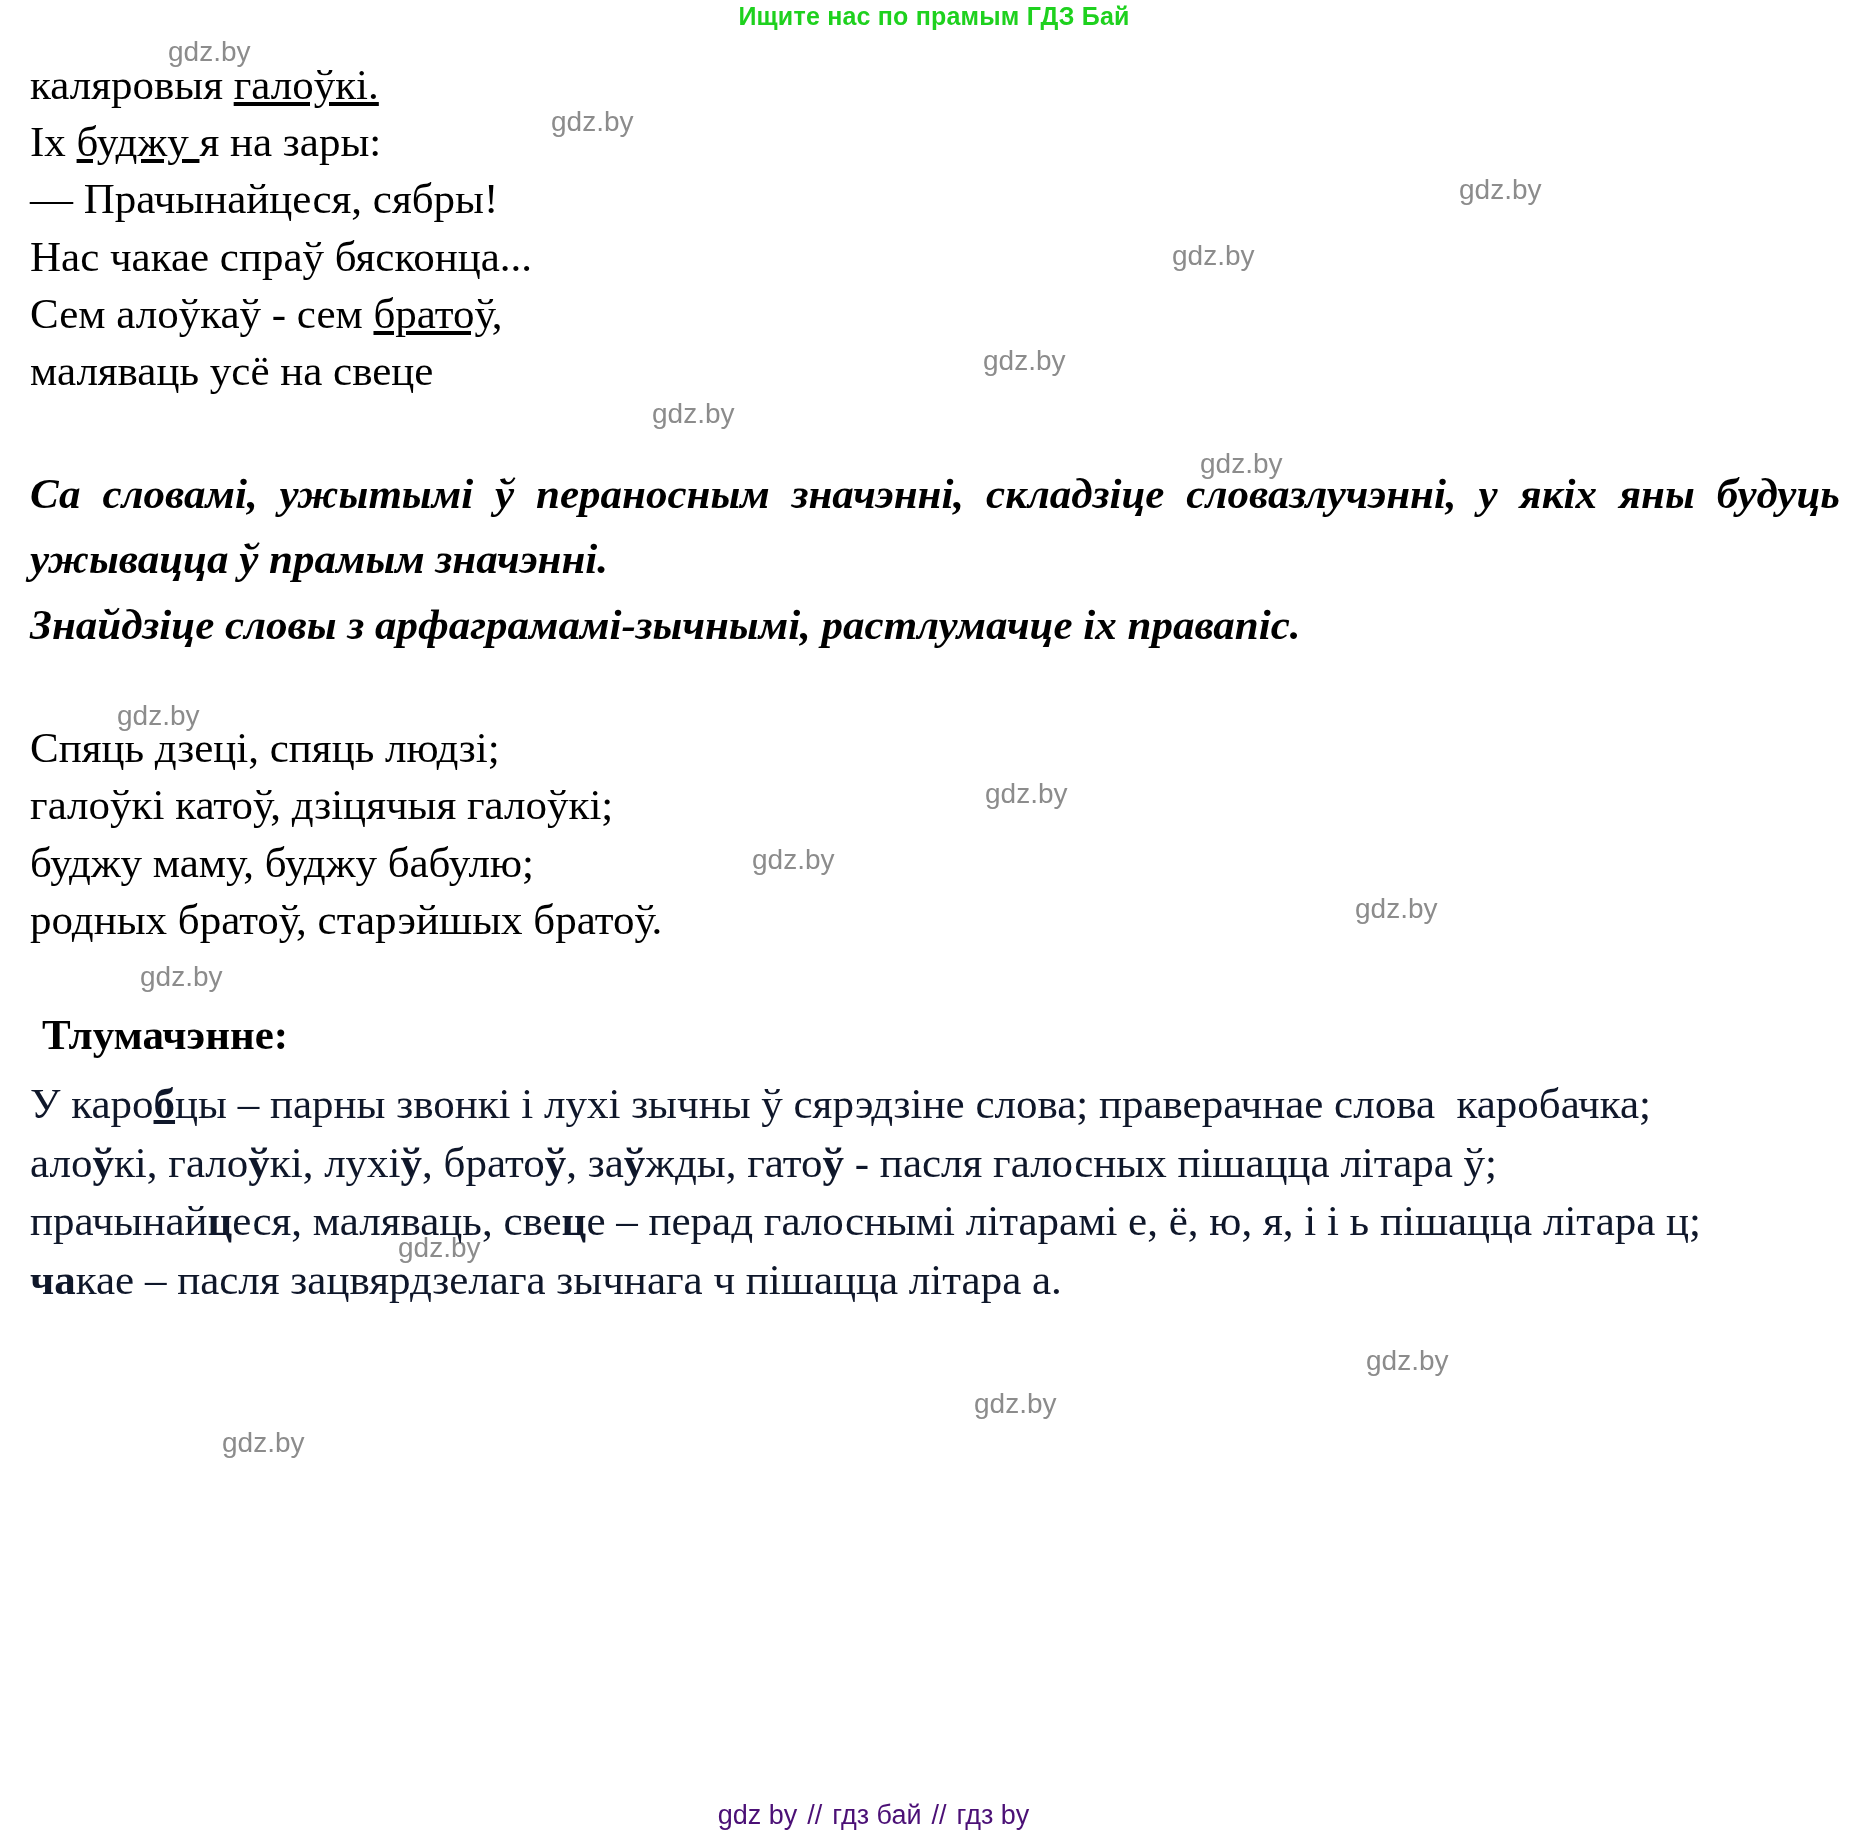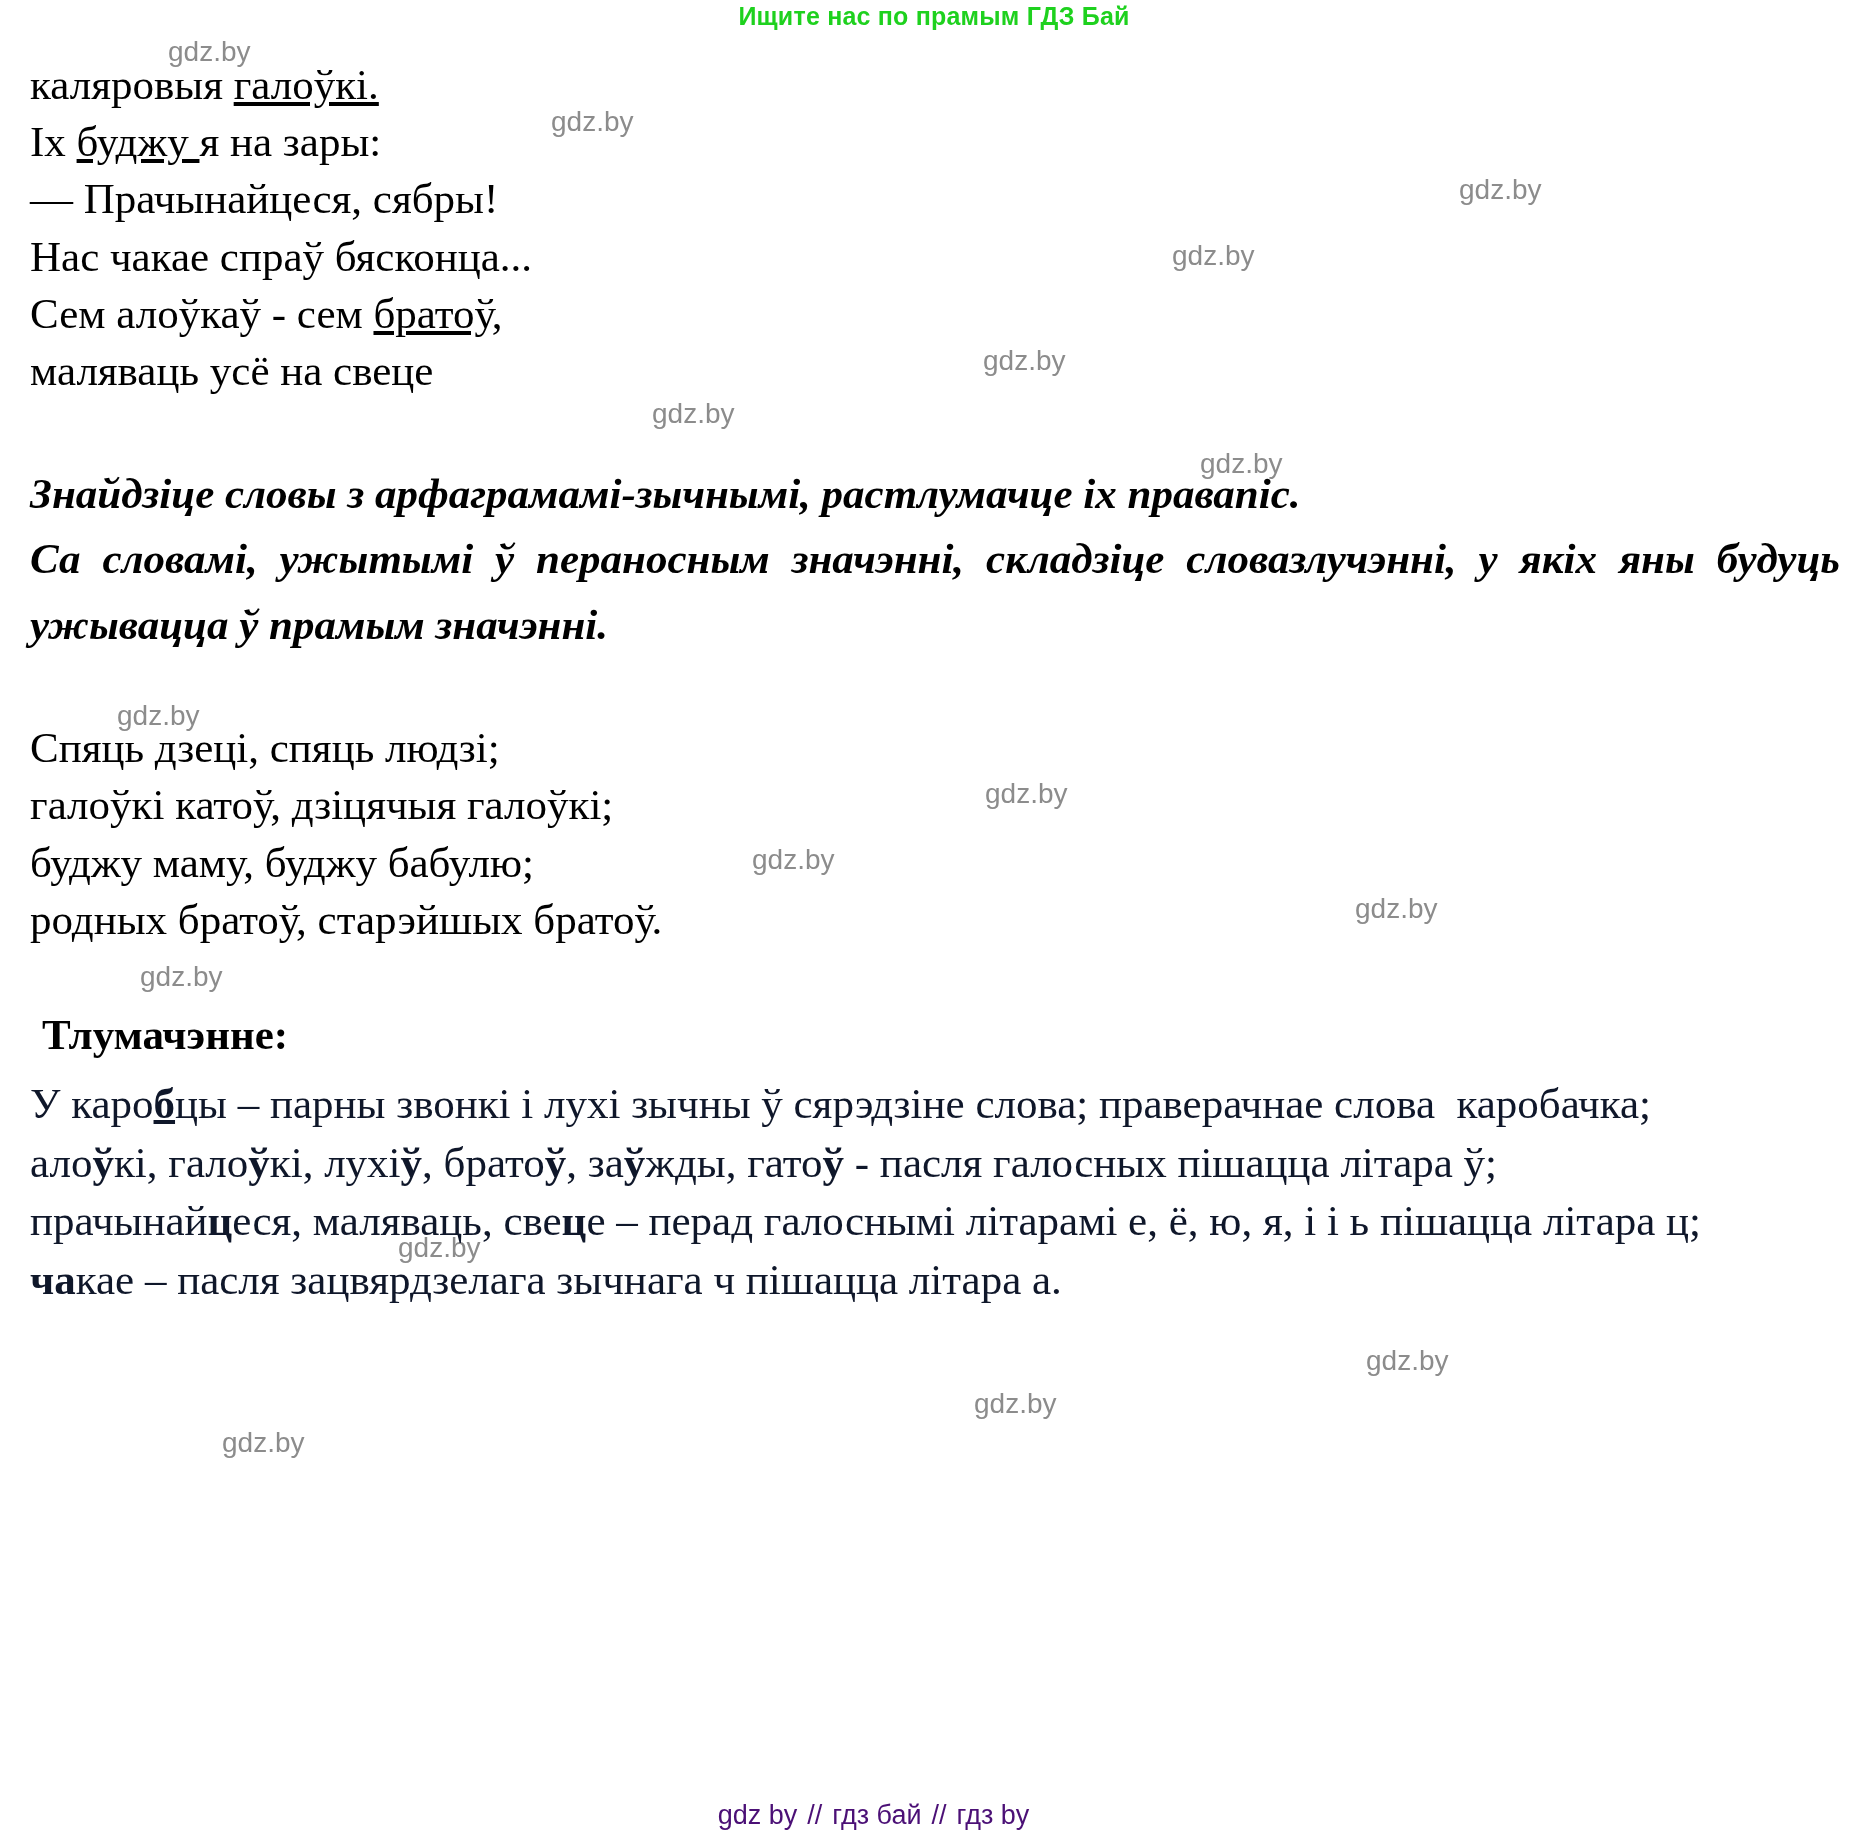--- a/index.html
+++ b/index.html
@@ -148,22 +148,22 @@
         <div class="verse-line"><span>каляровыя </span><span class="u">галоўкі.</span></div>
         <div class="verse-line"><span>Іх </span><span class="u">буджу </span><span>я на зары:</span></div>
         <div class="verse-line"><span>— Прачынайцеся, сябры!</span></div>
         <div class="verse-line"><span>Нас чакае спраў бясконца...</span></div>
         <div class="verse-line"><span>Сем алоўкаў - сем </span><span class="u">братоў,</span></div>
         <div class="verse-line"><span>маляваць усё на свеце</span></div>
       </div>
 
     <div class="gap-lg"></div>
 
+    <p class="task-note">Са словамі, ужытымі ў пераносным значэнні, складзіце словазлучэнні, у якіх яны будуць ужывацца ў прамым значэнні.</p>
     <p class="task-note last">Знайдзіце словы з арфаграмамі-зычнымі, растлумачце іх правапіс.</p>
-    <p class="task-note">Са словамі, ужытымі ў пераносным значэнні, складзіце словазлучэнні, у якіх яны будуць ужывацца ў прамым значэнні.</p>
 
     <div class="gap-lg"></div>
 
     <div id="phrase-block">
         <div class="phrase-line">Спяць дзеці, спяць людзі;</div>
         <div class="phrase-line">галоўкі катоў, дзіцячыя галоўкі;</div>
         <div class="phrase-line">буджу маму, буджу бабулю;</div>
         <div class="phrase-line">родных братоў, старэйшых братоў.</div>
       </div>
 

